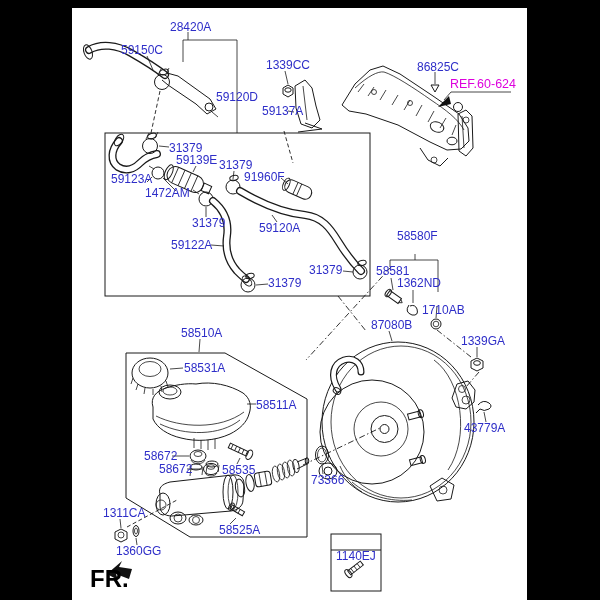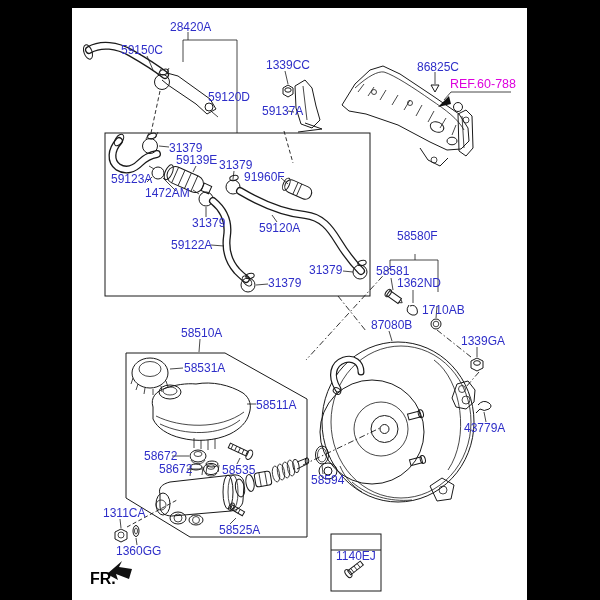--- a/index.html
+++ b/index.html
@@ -2,21 +2,21 @@
 <html><head>
 <meta charset="utf-8">
 <style>
   html,body{margin:0;padding:0;background:#000;}
   .stage{position:relative;width:600px;height:600px;background:#fde047;overflow:hidden;
          font-family:Liberation Sans, sans-serif;margin-top:8px;}
   .canvas{position:absolute;left:72px;top:0;width:455px;height:600px;background:#fff;}
   svg.art{position:absolute;left:0;top:0;width:600px;height:600px;}
   .callout{position:absolute;font-size:12px;line-height:12px;color:#2e2ec8;white-space:nowrap;}
   .ref{position:absolute;font-size:12.5px;line-height:13px;color:#dd00dd;white-space:nowrap;cursor:pointer;}
-  .frlabel{position:absolute;font-size:16px;line-height:18px;font-weight:bold;color:#000;}
+  .frlabel{position:absolute;font-size:24px;line-height:18px;font-weight:bold;color:#000;}
   
   .ln{fill:none;stroke:#1a1a1a;stroke-width:1;}
   .thin{fill:none;stroke:#1a1a1a;stroke-width:0.8;}
   .tube{fill:none;stroke:#1a1a1a;stroke-width:8;stroke-linecap:round;}
   .tubew{fill:none;stroke:#fff;stroke-width:5.4;stroke-linecap:round;}
   .tube7{fill:none;stroke:#1a1a1a;stroke-width:7;stroke-linecap:round;}
   .tube7w{fill:none;stroke:#fff;stroke-width:4.6;stroke-linecap:round;}
   .dash{fill:none;stroke:#1a1a1a;stroke-width:0.9;stroke-dasharray:4 2.5;}
   .dashdot{fill:none;stroke:#1a1a1a;stroke-width:0.9;stroke-dasharray:6 2.5 1.5 2.5;}
   .blk{fill:#111;stroke:none;}
@@ -292,24 +292,24 @@
         <ellipse class="ln" cx="347" cy="560.5" rx="2.6" ry="4.6"></ellipse>
       </g>
     </g>
 
     <polygon class="blk" points="107,566 122,553 119,559 132,561 129,571 116,566 118,572"></polygon>
   </svg>
 
   <div class="callout" style="left:170px;top:13px">28420A</div>
   <div class="callout" style="left:121px;top:36px">59150C</div>
   <div class="callout" style="left:266px;top:51px">1339CC</div>
-  <div class="callout" style="left:208px;top:83px">59120D</div>
+  <div class="callout" style="left:216px;top:83px">59120D</div>
   <div class="callout" style="left:262px;top:97px">59137A</div>
   <div class="callout" style="left:417px;top:53px">86825C</div>
-  <div class="ref" style="left:450px;top:70px">REF.60-788</div>
+  <div class="ref" style="left:450px;top:70px">REF.60-624</div>
 
   <div class="callout" style="left:169px;top:134px">31379</div>
   <div class="callout" style="left:176px;top:146px">59139E</div>
   <div class="callout" style="left:219px;top:151px">31379</div>
   <div class="callout" style="left:244px;top:163px">91960F</div>
   <div class="callout" style="left:111px;top:165px">59123A</div>
   <div class="callout" style="left:145px;top:179px">1472AM</div>
   <div class="callout" style="left:192px;top:209px">31379</div>
   <div class="callout" style="left:259px;top:214px">59120A</div>
   <div class="callout" style="left:171px;top:231px">59122A</div>
@@ -323,21 +323,21 @@
   <div class="callout" style="left:371px;top:311px">87080B</div>
   <div class="callout" style="left:461px;top:327px">1339GA</div>
   <div class="callout" style="left:464px;top:414px">43779A</div>
 
   <div class="callout" style="left:181px;top:319px">58510A</div>
   <div class="callout" style="left:184px;top:354px">58531A</div>
   <div class="callout" style="left:256px;top:391px">58511A</div>
   <div class="callout" style="left:144px;top:442px">58672</div>
   <div class="callout" style="left:159px;top:455px">58672</div>
   <div class="callout" style="left:222px;top:456px">58535</div>
-  <div class="callout" style="left:311px;top:466px">58594</div>
+  <div class="callout" style="left:311px;top:466px">73366</div>
   <div class="callout" style="left:219px;top:516px">58525A</div>
   <div class="callout" style="left:103px;top:499px">1311CA</div>
   <div class="callout" style="left:116px;top:537px">1360GG</div>
   <div class="callout" style="left:336px;top:542px">1140EJ</div>
 
   <div class="frlabel" style="left:90px;top:562px">FR.</div>
 
   <div style="position:absolute;left:0;top:0;width:72px;height:600px;background:#000"></div>
   <div style="position:absolute;left:527px;top:0;width:73px;height:600px;background:#000"></div>
 </div>

